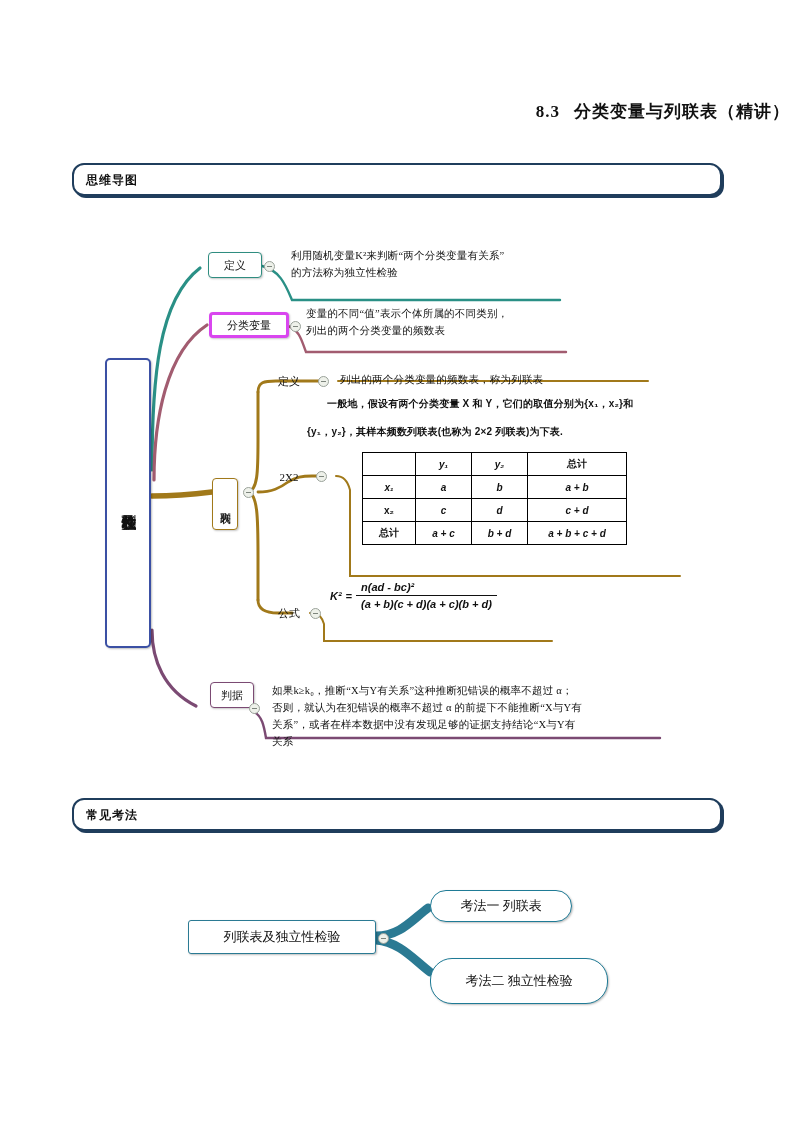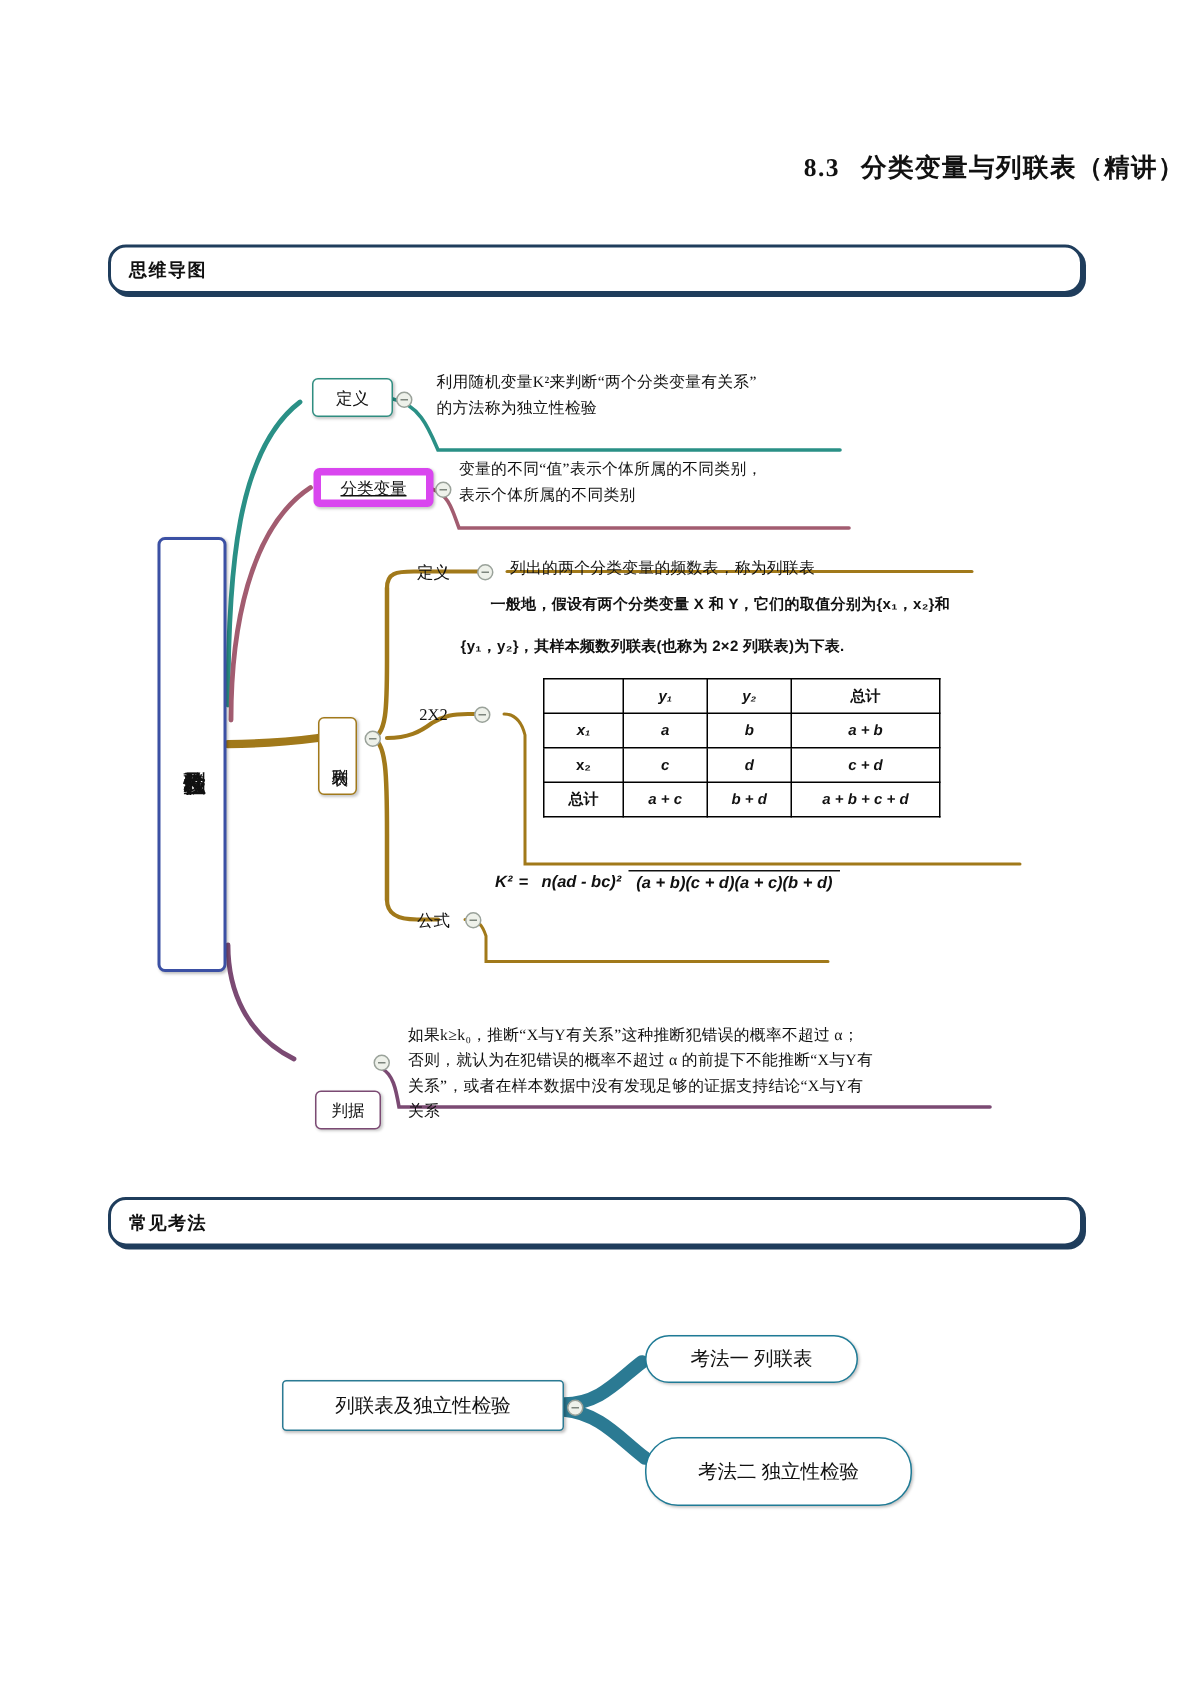--- a/index.html
+++ b/index.html
@@ -76,21 +76,21 @@
     text-orientation:upright;
     line-height:1.2;
     font-size:11px;
   }
   .node.plain{
     border:none;background:transparent;box-shadow:none;
     font-size:11px;
   }
 
   .n-def   {border:1px solid #2f8d80;}
-  .n-cat   {border:5px solid #d946ef;text-decoration:underline;}
+  .n-cat   {border:3px solid #d946ef;}
   .n-table {border:1px solid #a1791a;}
   .n-crit  {border:1px solid #7b4a73;}
 
   
   .txt{
     position:absolute;
     font-family:"Liberation Serif","DejaVu Serif",serif;
     font-size:10.5px;
     line-height:1.55;
     color:#111;
@@ -118,21 +118,21 @@
   .cont-table td.c2{width:55px;}
   .cont-table td.c3{width:98px;}
 
   
   .formula{
     position:absolute;
     font-family:"Liberation Sans","DejaVu Sans",sans-serif;
     font-size:11px;font-weight:bold;font-style:italic;
     display:flex;align-items:center;gap:4px;
   }
-  .frac{display:inline-flex;flex-direction:row;align-items:flex-end;line-height:1.28;}
+  .frac{display:inline-flex;flex-direction:column;align-items:flex-start;line-height:1.28;}
   .frac .num{padding:0 5px 1px 5px;}
   .frac .den{border-top:1.4px solid #111;padding:1px 5px 0 5px;}
 
   
   .b-node{
     position:absolute;
     box-sizing:border-box;
     display:flex;align-items:center;justify-content:center;
     background:#fff;
     font-family:"Liberation Serif","DejaVu Serif",serif;
@@ -194,37 +194,37 @@
 
   <div class="node pill n-def" style="left:208px;top:252px;width:54px;height:26px;">定义</div>
   <div class="bullet-dot" style="left:264px;top:261px;"></div>
 
   <div class="node pill n-cat" style="left:209px;top:312px;width:80px;height:26px;">分类变量</div>
   <div class="bullet-dot" style="left:290px;top:321px;"></div>
 
   <div class="node pill n-table vertical" style="left:212px;top:478px;width:26px;height:52px;">列联表</div>
   <div class="bullet-dot" style="left:243px;top:487px;"></div>
 
-  <div class="node pill n-crit" style="left:210px;top:727px;width:44px;height:26px;">判据</div>
+  <div class="node pill n-crit" style="left:210px;top:682px;width:44px;height:26px;">判据</div>
   <div class="bullet-dot" style="left:249px;top:703px;"></div>
 
   <div class="node plain" style="left:268px;top:372px;width:42px;height:18px;">定义</div>
   <div class="bullet-dot" style="left:318px;top:376px;"></div>
 
   <div class="node plain" style="left:268px;top:468px;width:42px;height:18px;font-family:'Liberation Serif',serif;">2X2</div>
   <div class="bullet-dot" style="left:316px;top:471px;"></div>
 
   <div class="node plain" style="left:268px;top:604px;width:42px;height:18px;">公式</div>
   <div class="bullet-dot" style="left:310px;top:608px;"></div>
 
   <div class="txt" style="left:291px;top:248px;width:300px;">利用随机变量K²来判断“两个分类变量有关系”</div>
   <div class="txt" style="left:291px;top:265px;width:300px;">的方法称为独立性检验</div>
 
   <div class="txt" style="left:306px;top:306px;width:310px;">变量的不同“值”表示个体所属的不同类别，</div>
-  <div class="txt" style="left:306px;top:323px;width:310px;">表示个体所属的不同类别</div>
+  <div class="txt" style="left:306px;top:323px;width:310px;">列出的两个分类变量的频数表</div>
 
   <div class="txt" style="left:340px;top:372px;width:330px;">列出的两个分类变量的频数表，称为列联表</div>
 
   <div class="txt txt-sans" style="left:327px;top:396px;width:360px;">一般地，假设有两个分类变量 X 和 Y，它们的取值分别为{x₁，x₂}和</div>
   <div class="txt txt-sans" style="left:307px;top:424px;width:380px;">{y₁，y₂}，其样本频数列联表(也称为 2×2 列联表)为下表.</div>
 
   <table class="cont-table" style="left:362px;top:452px;">
     <tbody>
         <tr>
       <td class="c0"></td>

